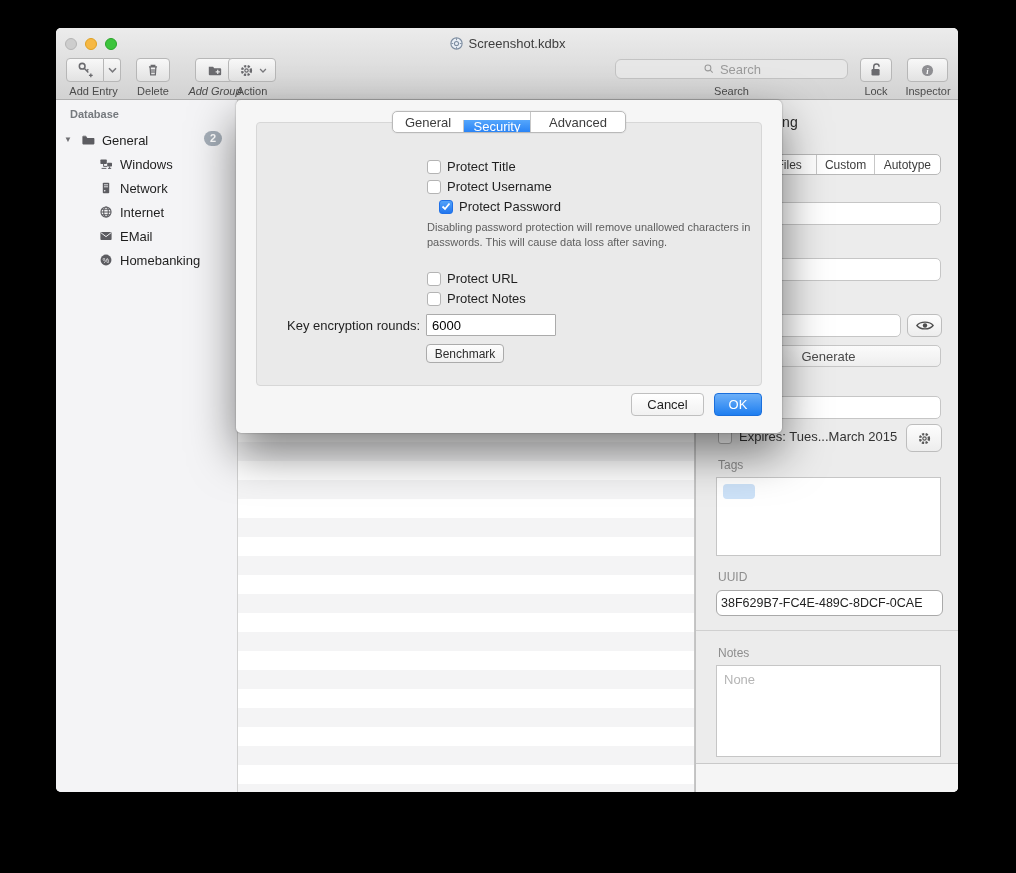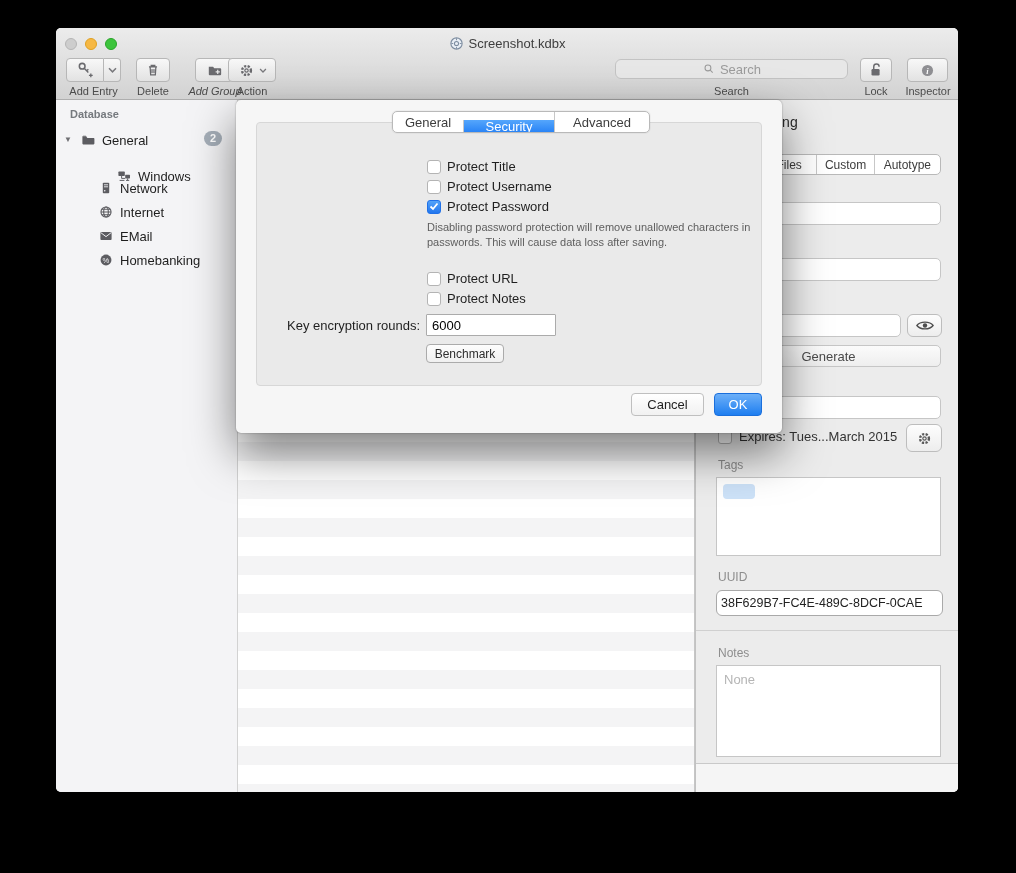--- a/index.html
+++ b/index.html
@@ -90,21 +90,21 @@
     font-size:13px;color:#333;}
 
   
   #dialog{position:absolute;left:180px;top:72px;width:546px;height:333px;background:#f6f6f6;
     border-radius:5px;box-shadow:0 20px 45px rgba(0,0,0,.5),0 0 2px rgba(0,0,0,.35);z-index:40;}
   #dlg-panel{position:absolute;left:20px;top:22px;width:506px;height:264px;background:#eaeaea;
     border:1px solid #d7d7d7;border-radius:4px;}
   #dlg-tabs{left:156px;top:11px;height:22px;z-index:5;box-shadow:0 0 0 1px rgba(0,0,0,.03);}
   #dlg-tabs .seg{font-size:13px;}
   #dlg-tabs .seg:nth-child(1){width:70px;}
-  #dlg-tabs .seg:nth-child(2){width:91px;margin-top:8px;}
+  #dlg-tabs .seg:nth-child(2){width:67px;margin-top:8px;}
   #dlg-tabs .seg:nth-child(3){width:95px;}
   .cbrow{position:absolute;left:191px;display:flex;align-items:center;gap:6px;font-size:13px;color:#1f1f1f;}
   #dlg-warning{position:absolute;left:191px;top:120px;width:332px;font-size:11px;line-height:15px;color:#5e5e5e;}
   #rounds-row{position:absolute;left:0px;top:214px;width:546px;}
   #rounds-label{position:absolute;left:30px;top:4px;width:154px;text-align:right;font-size:13px;color:#1f1f1f;}
   #rounds-input{position:absolute;left:190px;top:0;width:130px;height:22px;border:1px solid #ababab;
     border-radius:1px;font-size:13px;padding:5px 5px;font-family:"Liberation Sans",sans-serif;background:#fff;}
   #benchmark-btn{position:absolute;left:190px;top:244px;width:78px;height:19px;
     background:linear-gradient(#fdfdfd,#f0f0f0);border:1px solid #ababab;border-radius:4px;
     font-size:12px;color:#2e2e2e;display:flex;align-items:center;justify-content:center;}
@@ -205,21 +205,21 @@
     <span class="disclosure">▼</span>
     <div class="sb-row" style="top:30px;padding-left:24px;font-weight:500;">
       <span class="ic"><svg width="16" height="16" viewBox="0 0 20 20">
               <path d="M3 6h5l1.2 1.5H17a1 1 0 0 1 1 1V14.5a1 1 0 0 1-1 1H4a1 1 0 0 1-1-1Z" fill="#5c5c61"></path>
               <path d="M3 5.8c0-.6.4-1 1-1h3.2L8.4 6H3Z" fill="#5c5c61"></path>
             </svg></span>
       <span>General</span>
     </div>
     <div id="badge">2</div>
 
-    <div class="sb-row" style="top:66px;padding-left:60px;text-align:center;">
+    <div class="sb-row" style="top:54px;padding-left:42px;text-align:center;">
       <span class="ic"><svg width="16" height="16" viewBox="0 0 20 20">
               <rect x="3" y="4.5" width="8" height="5.5" rx="0.8" fill="#5c5c61"></rect>
               <rect x="11.5" y="8.5" width="6" height="4.5" rx="0.8" fill="#5c5c61"></rect>
               <path d="M7 10v3h4.5M14.5 13v2.5M4.5 15.5h6M12.5 15.5h4" stroke="#5c5c61" stroke-width="1.2" fill="none"></path>
             </svg></span>
       <span>Windows</span>
     </div>
     <div class="sb-row" style="top:78px;padding-left:42px;">
       <span class="ic"><svg width="16" height="16" viewBox="0 0 20 20">
               <rect x="6" y="3.5" width="8" height="13" rx="1" fill="#5c5c61"></rect>
@@ -311,21 +311,21 @@
     </div>
 
     <div class="cbrow" style="top:59px;">
       <span class="cb"></span>
       <span>Protect Title</span>
     </div>
     <div class="cbrow" style="top:79px;">
       <span class="cb"></span>
       <span>Protect Username</span>
     </div>
-    <div class="cbrow" style="top:99px;">
+    <div class="cbrow" style="top:99px;margin-left:12px;">
       <span class="cb checked">
             <svg width="10" height="9" viewBox="0 0 10 9">
               <path d="M1.5 4.5 4 7 8.5 1.5" fill="none" stroke="#fff" stroke-width="1.8"></path>
             </svg>
           </span>
       <span>Protect Password</span>
     </div>
 
     <div id="dlg-warning">Disabling password protection will remove unallowed characters in passwords. This will cause data loss after saving.</div>
 

